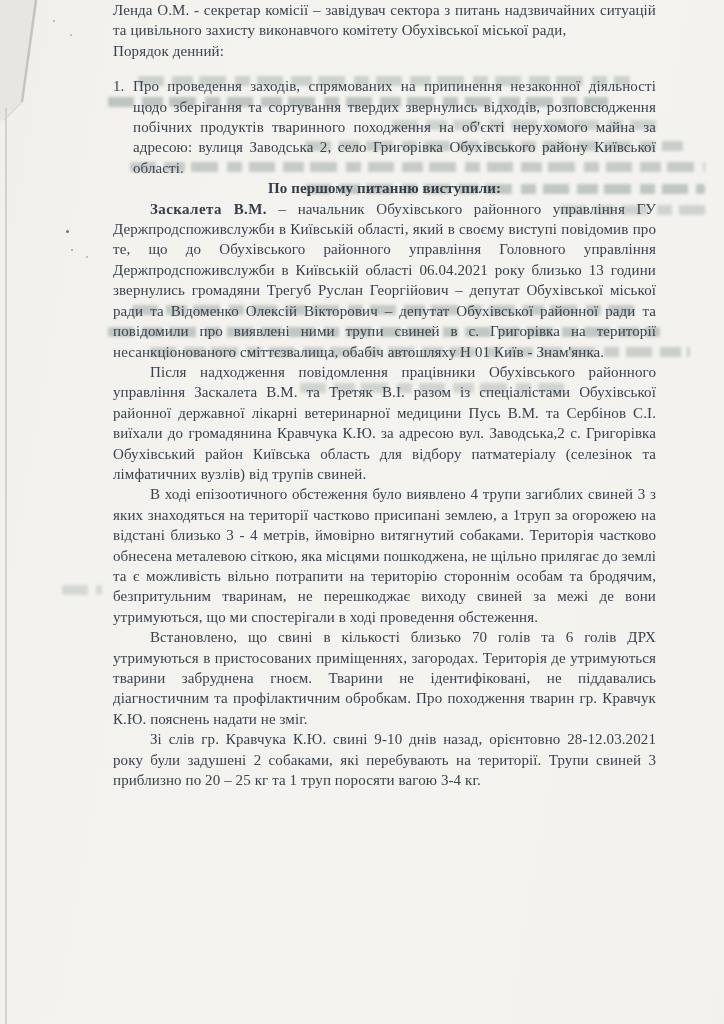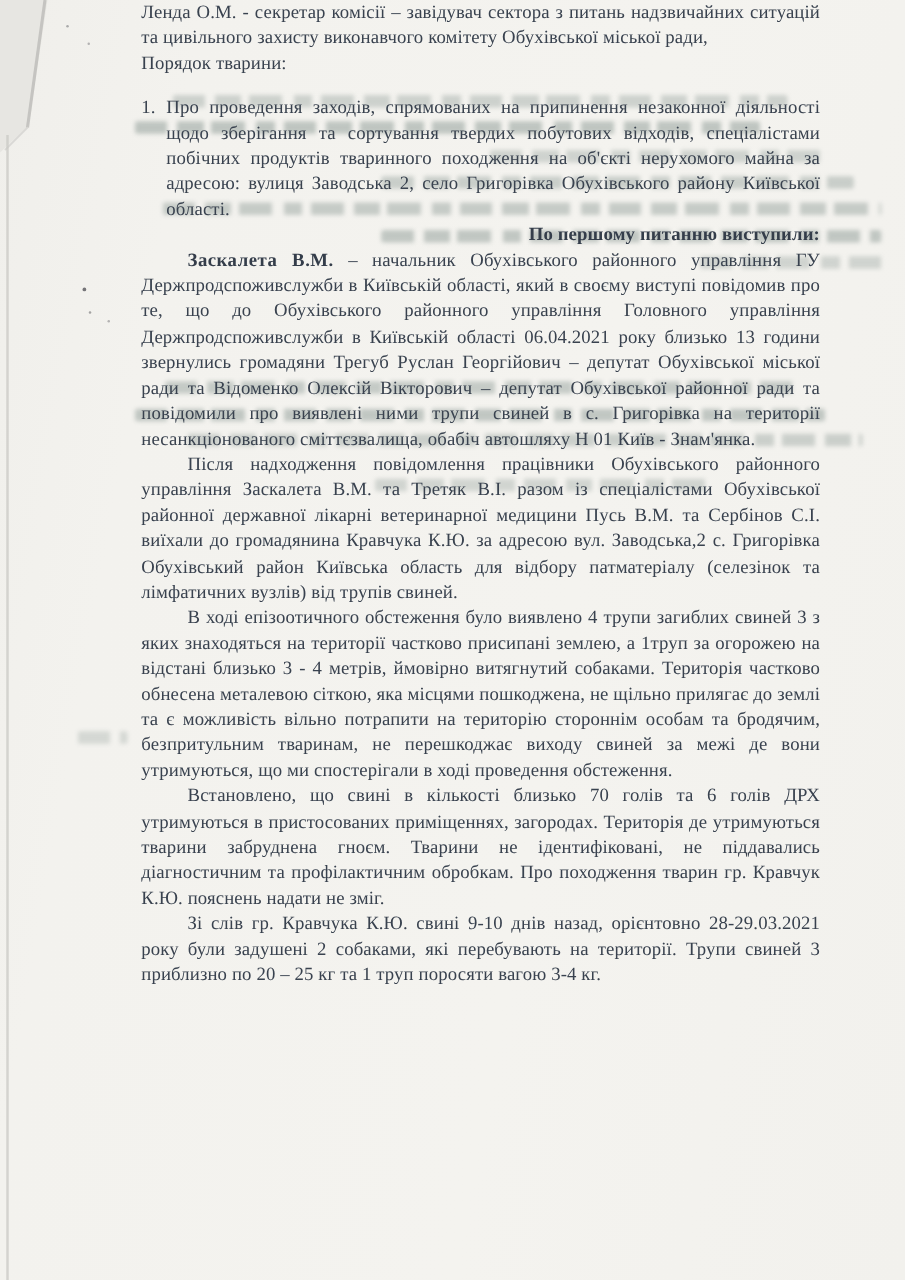--- a/index.html
+++ b/index.html
@@ -41,21 +41,21 @@
   }
   .content p { margin: 0; }
   .p-secretary { margin-top: 26px; }
   .p-chair     { margin-top: 36px; }
   .agenda-heading { margin-top: 20px; text-align: left; }
   .agenda-item {
     position: relative; margin-top: 15px; padding-left: 20px;
   }
   .agenda-num { position: absolute; left: 0; top: 0; }
   .section-heading {
-    margin-top: 54px; font-weight: bold; text-align: right;
+    margin-top: 54px; font-weight: bold; text-align: center;
     color: #343d4a;
   }
   .p-speaker { margin-top: 20px; }
   .indent { text-indent: 37px; }
   .speaker-name { font-weight: bold; color: #343d4a; letter-spacing: .4px; margin-top: 30px; }
 </style>
 </head>
 <body>
 
 <div class="page" style="--bleed:#8f9c97;">
@@ -85,33 +85,33 @@
   <div class="speck" style="left:71px; top:249px; width:2px; height:2px; opacity:.5;"></div>
   <div class="speck" style="left:86px; top:256px; width:2px; height:2px; opacity:.4;"></div>
   <div class="speck" style="left:53px; top:20px; width:2px; height:2px; opacity:.45;"></div>
   <div class="speck" style="left:70px; top:34px; width:2px; height:2px; opacity:.4;"></div>
 
   <div class="content">
 
     <p class="p-secretary">Ленда О.М. -  секретар комісії – завідувач сектора з питань надзвичайних ситуацій та цивільного захисту виконавчого комітету Обухівської міської ради,</p>
 
 
-    <p class="agenda-heading">Порядок тварини:</p>
+    <p class="agenda-heading">Порядок денний:</p>
 
     <div class="agenda-item">
       <span class="agenda-num">1.</span>
-      <span>Про проведення заходів, спрямованих на припинення незаконної діяльності щодо зберігання та сортування твердих побутових відходів, спеціалістами побічних продуктів тваринного походження на об'єкті нерухомого майна за адресою: вулиця Заводська 2, село Григорівка Обухівського району Київської області.</span>
+      <span>Про проведення заходів, спрямованих на припинення незаконної діяльності щодо зберігання та сортування твердих звернулись відходів, розповсюдження побічних продуктів тваринного походження на об'єкті нерухомого майна за адресою: вулиця Заводська 2, село Григорівка Обухівського району Київської області.</span>
     </div>
 
     <p class="section-heading">По першому питанню виступили:</p>
 
     <p class="p-speaker indent"><strong class="speaker-name">Заскалета В.М.</strong><span> – начальник Обухівського районного управління ГУ Держпродспоживслужби в Київській області, який в своєму виступі повідомив про те, що до Обухівського районного управління Головного управління Держпродспоживслужби в Київській області 06.04.2021 року близько 13 години звернулись громадяни Трегуб Руслан Георгійович – депутат Обухівської міської ради та Відоменко Олексій Вікторович – депутат Обухівської районної ради та повідомили про виявлені ними трупи свиней в с. Григорівка на території несанкціонованого сміттєзвалища, обабіч автошляху Н 01 Київ - Знам'янка.</span></p>
 
     <p class="indent">Після надходження повідомлення працівники Обухівського районного управління Заскалета В.М. та Третяк В.І. разом із спеціалістами Обухівської районної державної лікарні ветеринарної медицини Пусь В.М. та Сербінов С.І. виїхали до громадянина Кравчука К.Ю. за адресою вул. Заводська,2 с. Григорівка Обухівський район Київська область для відбору патматеріалу (селезінок та лімфатичних вузлів) від трупів свиней.</p>
 
     <p class="indent">В ході епізоотичного обстеження було виявлено 4 трупи загиблих свиней 3 з яких знаходяться на території частково присипані землею, а 1труп за огорожею на відстані близько 3 - 4 метрів, ймовірно витягнутий собаками. Територія частково обнесена металевою сіткою, яка місцями пошкоджена, не щільно прилягає до землі та є можливість вільно потрапити на територію стороннім особам та бродячим, безпритульним тваринам, не перешкоджає виходу свиней за межі де вони утримуються, що ми спостерігали в ході проведення обстеження.</p>
 
     <p class="indent">Встановлено, що свині в кількості близько 70 голів та 6 голів ДРХ утримуються в пристосованих приміщеннях, загородах. Територія де утримуються тварини забруднена гноєм. Тварини не ідентифіковані, не піддавались діагностичним та профілактичним обробкам. Про походження тварин гр. Кравчук К.Ю. пояснень надати не зміг.</p>
 
-    <p class="indent">Зі слів гр. Кравчука К.Ю. свині 9-10 днів назад, орієнтовно 28-29.03.2021 року були задушені 2 собаками, які перебувають на території. Трупи свиней 3 приблизно по 20 – 25 кг та 1 труп поросяти вагою 3-4 кг.</p>
+    <p class="indent">Зі слів гр. Кравчука К.Ю. свині 9-10 днів назад, орієнтовно 28-12.03.2021 року були задушені 2 собаками, які перебувають на території. Трупи свиней 3 приблизно по 20 – 25 кг та 1 труп поросяти вагою 3-4 кг.</p>
 
   </div>
 </div>
 
 </body></html>

